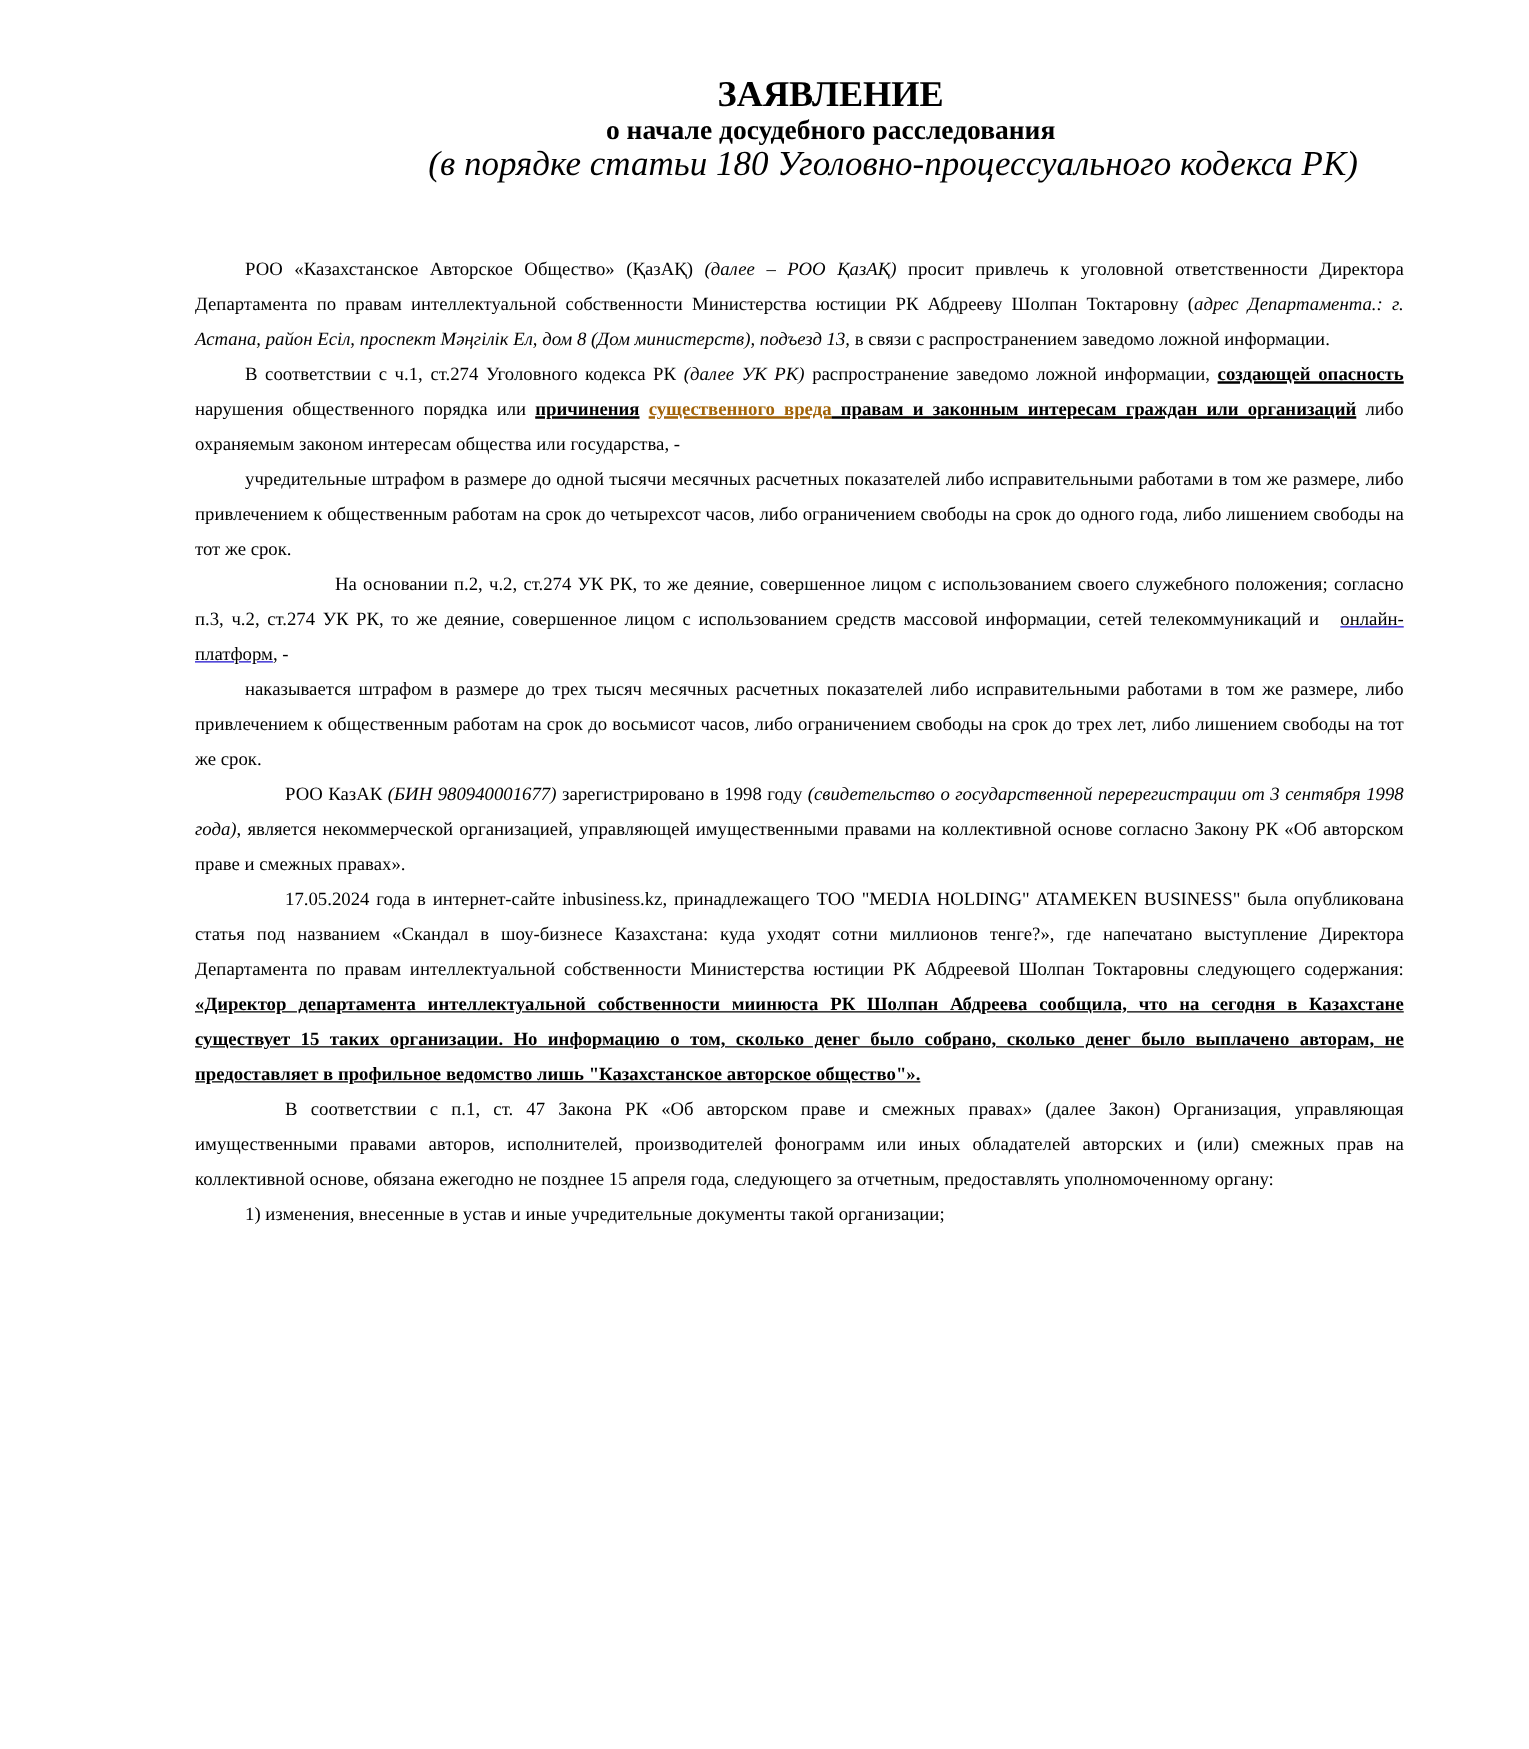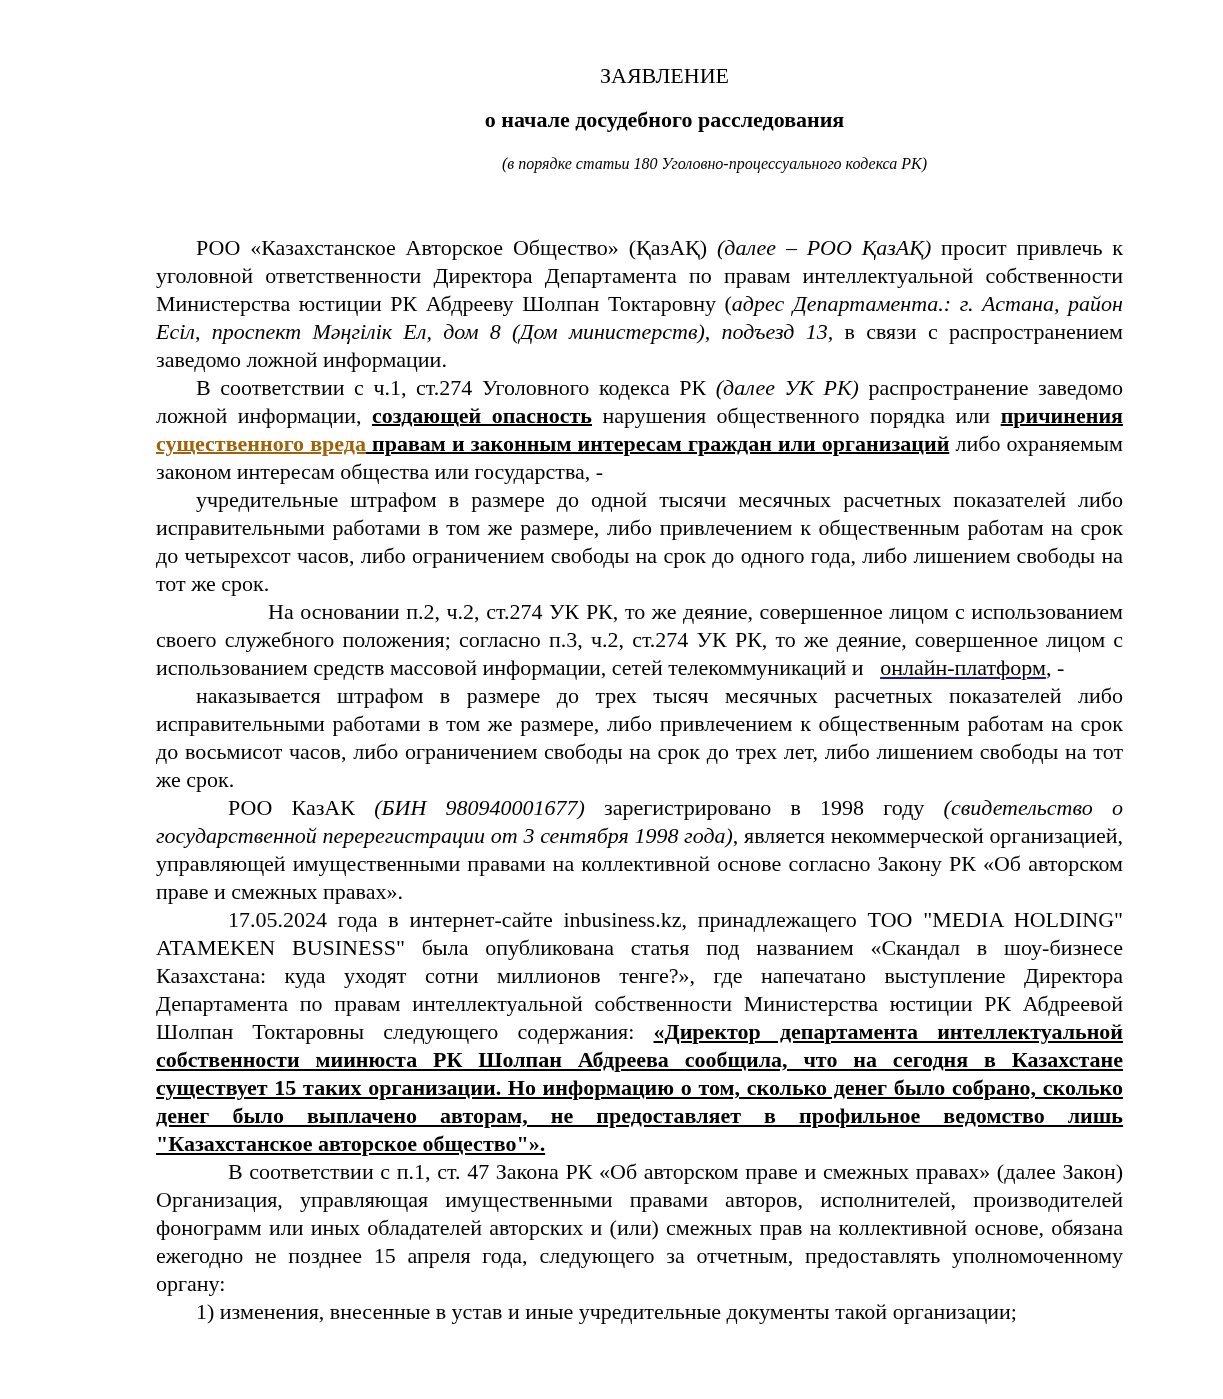--- a/index.html
+++ b/index.html
@@ -1,23 +1,23 @@
 <!DOCTYPE html>
 <html><head>
 <meta charset="utf-8">
 <style>
   html, body { margin: 0; padding: 0; background: #ffffff; }
   body { width: 1223px; height: 1399px; overflow: hidden; position: relative;
          font-family: "Liberation Serif", "DejaVu Serif", serif; color: #000; }
   .page { position: absolute; left: 156px; top: 62px; width: 967px; }
-  .title { text-align: center; font-weight: normal; font-size: 22px; line-height: 28px; margin: 0; padding-left: 50px; }
-  .subtitle { text-align: center; font-weight: bold; font-size: 22px; line-height: 28px; margin: 16px; padding-left: 50px; }
-  .subnote { text-align: center; font-style: italic; font-size: 16px; line-height: 28px; margin: 0; padding-left: 150px; }
+  .title { text-align: center; font-weight: bold; font-size: 29px; line-height: 28px; margin: 0; padding-left: 50px; }
+  .subtitle { text-align: center; font-weight: bold; font-size: 22px; line-height: 28px; margin: 0; padding-left: 50px; }
+  .subnote { text-align: center; font-style: italic; font-size: 28px; line-height: 28px; margin: 0; padding-left: 150px; }
   .body { margin-top: 56px; }
-  p.para { margin: 0; font-size: 22px; line-height: 28px; text-align: justify; text-indent: 40px; }
+  p.para { margin: 0; font-size: 15px; line-height: 28px; text-align: justify; text-indent: 40px; }
   p.para.ind72 { text-indent: 72px; }
   p.para.ind112 { text-indent: 112px; }
   .i { font-style: italic; }
   .bu { font-weight: bold; text-decoration: underline; text-decoration-thickness: 2px; }
   .link { color: #a16207; font-weight: bold; text-decoration: underline; text-decoration-thickness: 2px; }
   .ulblue { text-decoration: underline; text-decoration-color: #1a0dcc; margin-left: 11px; }
   .quote { font-weight: bold; text-decoration: underline; }
 </style>
 </head>
 <body>

